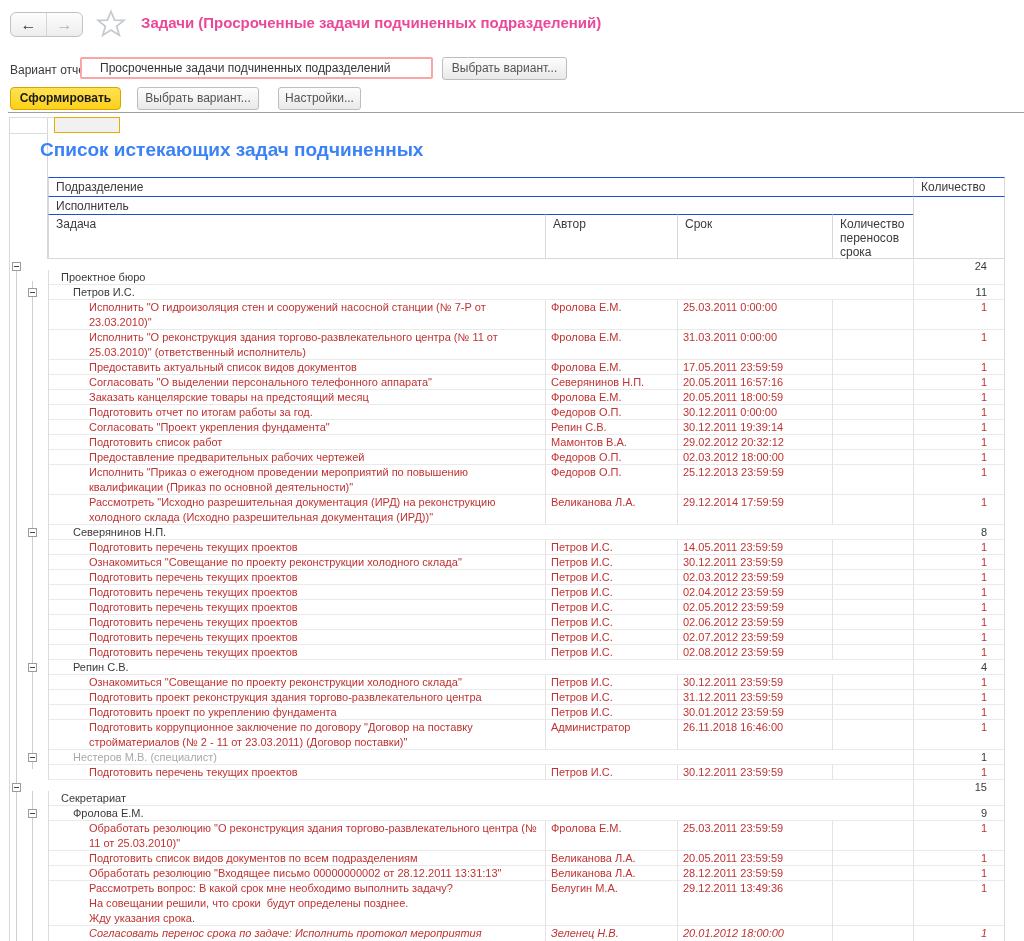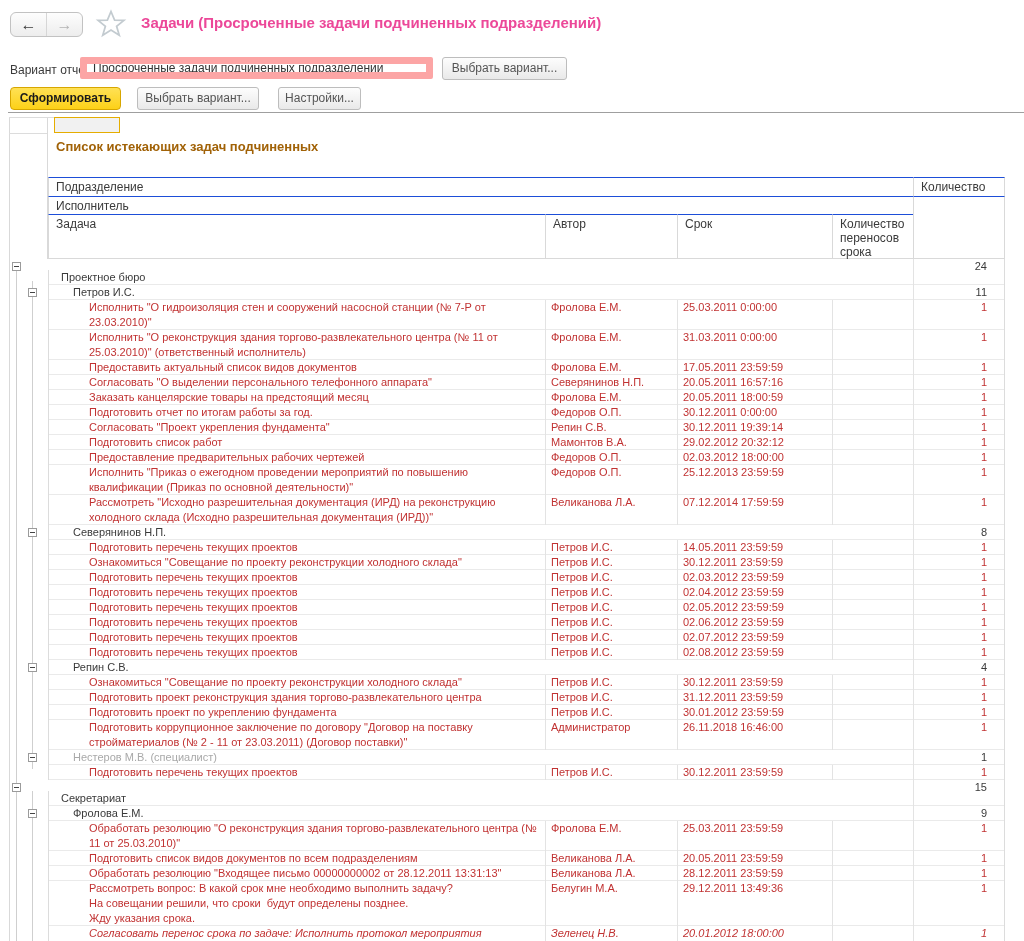--- a/index.html
+++ b/index.html
@@ -12,43 +12,43 @@
     border-radius:6px; background:linear-gradient(#fdfdfd,#ededed); display:flex; }
   .navbtn { flex:1; display:flex; align-items:center; justify-content:center;
     font-size:16px; font-weight:bold; cursor:default; }
   .navbtn.back { border-right:1px solid #d6d6d6; color:#3c3c3c; }
   .navbtn.fwd { color:#b4b4b4; }
   .star { left:94px; top:8px; width:34px; height:32px; }
   .page-title { left:141px; top:14px; font-size:15px; font-weight:bold; color:#ec4899; }
 
   .lbl { font-size:12px; color:#3a3a3a; }
   .variant-label { left:10px; top:63px; }
-  .variant-input { left:80px; top:57px; width:353px; height:22px; border:7px solid #fca5a5;
+  .variant-input { left:80px; top:57px; width:353px; height:22px; border:2px solid #fca5a5;
     border-radius:2px; font-family:"Liberation Sans",sans-serif; font-size:12px; color:#333;
-    padding:0 6px; background:#fff; }
+    padding:0 18px; background:#fff; }
   .btn { height:23px; border:1px solid #bdbdbd; border-radius:3px; font-size:12px;
     color:#555; background:linear-gradient(#fdfdfd,#e9e9e9); text-align:center; line-height:21px; }
   .btn-variant-top { left:442px; top:57px; width:125px; }
   .btn-generate { left:10px; top:87px; width:111px; height:23px; border:1px solid #d7a600;
     border-radius:4px; background:linear-gradient(#ffe155,#fdd118); font-size:12px;
     font-weight:bold; color:#1a1a1a; text-align:center; line-height:21px; }
   .btn-variant { left:137px; top:87px; width:122px; }
   .btn-settings { left:278px; top:87px; width:83px; }
 
   .topline { left:8px; top:112px; width:1016px; height:1px; background:#9f9f9f; }
 
   
   .grid { left:0; top:113px; width:1024px; height:828px; background:#fff; overflow:hidden; }
   .vline { position:absolute; width:1px; background:#d9d9d9; }
   .hline { position:absolute; height:1px; background:#dcdcdc; }
   .treeline { position:absolute; width:1px; background:#cfcfcf; }
   .selcell { position:absolute; left:54px; top:4px; width:66px; height:16px;
     background:#f1f1f1; border:1px solid #e5ad00; }
-  .rtitle { position:absolute; left:56px; top:26px; font-size:13px; font-weight:bold;
-    color:#a16207; }
+  .rtitle { position:absolute; left:40px; top:26px; font-size:19px; font-weight:bold;
+    color:#3b82f6; }
 
   .hcell { position:absolute; border-top:1px solid #1d4ed8; border-left:1px solid #d9d9d9;
     font-size:12px; color:#3a3a3a; padding:2px 4px 0 7px; line-height:14px; background:#fff; }
   .hc-bb { border-bottom:1px solid #d9d9d9; }
   .hc-br { border-right:1px solid #d9d9d9; }
 
   
   .rows { position:absolute; left:9px; top:146px; width:996px; }
   .row { display:flex; position:relative; font-size:11px; line-height:15px; }
   .tree { width:39px; flex:none; }
@@ -237,21 +237,21 @@
     <div class="cell c-due">25.12.2013 23:59:59</div>
     <div class="cell c-transfers"></div>
     <div class="cell c-count">1</div>
   </div>
       <div class="row task-row">
     <div class="tree">
       
     </div>
     <div class="cell c-task">Рассмотреть "Исходно разрешительная документация (ИРД) на реконструкцию холодного склада (Исходно разрешительная документация (ИРД))"</div>
     <div class="cell c-author">Великанова Л.А.</div>
-    <div class="cell c-due">07.12.2014 17:59:59</div>
+    <div class="cell c-due">29.12.2014 17:59:59</div>
     <div class="cell c-transfers"></div>
     <div class="cell c-count">1</div>
   </div>
       <div class="row group-row lvl2">
     <div class="tree">
       <span class="expander"></span>
     </div>
     <div class="cell c-task wide">Северянинов Н.П.</div>
 
     <div class="cell c-count">8</div>

